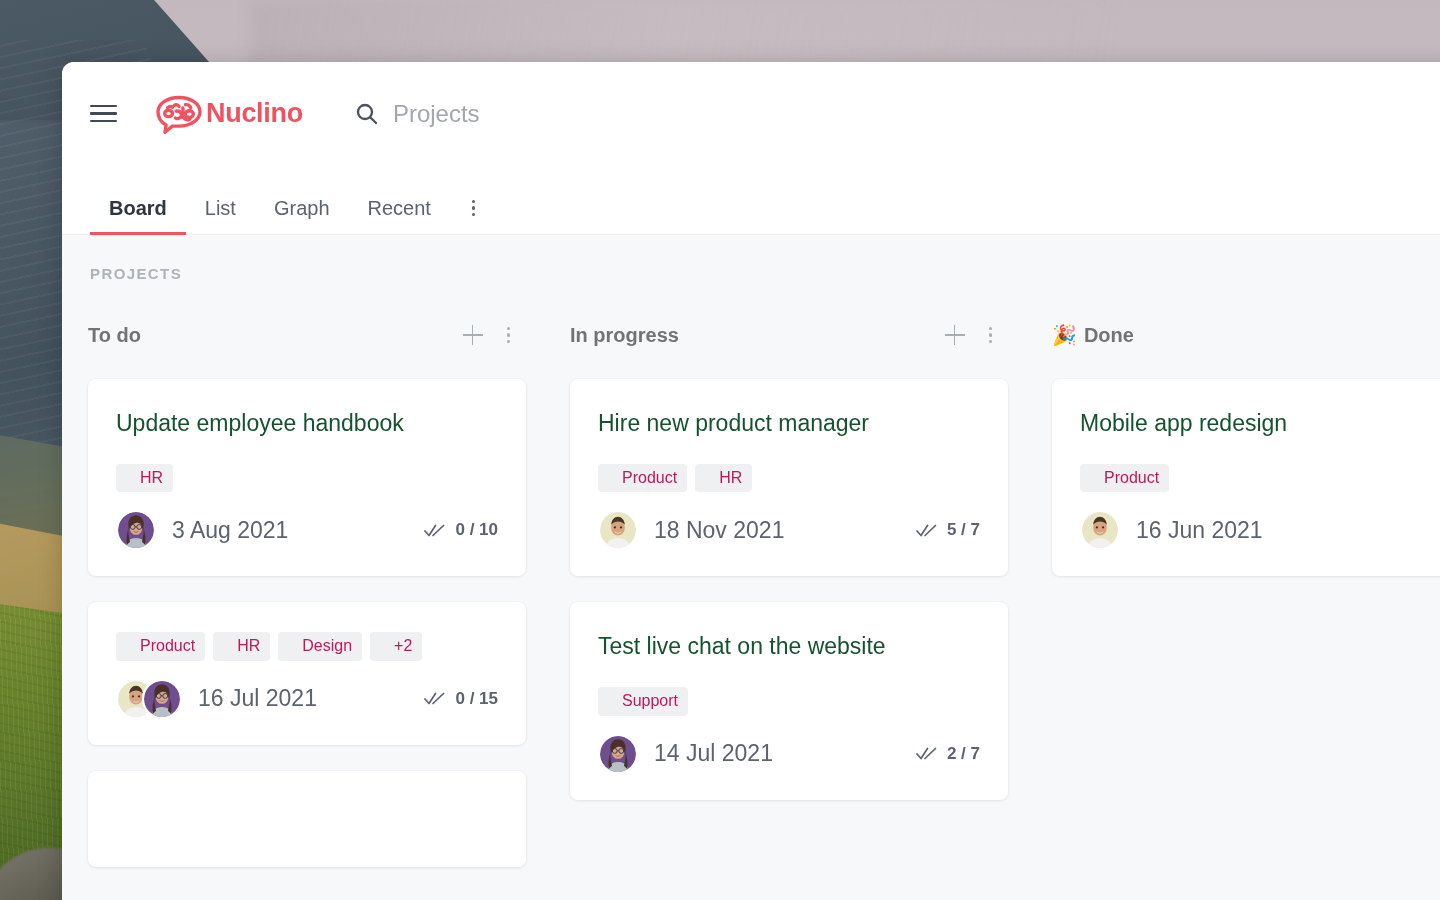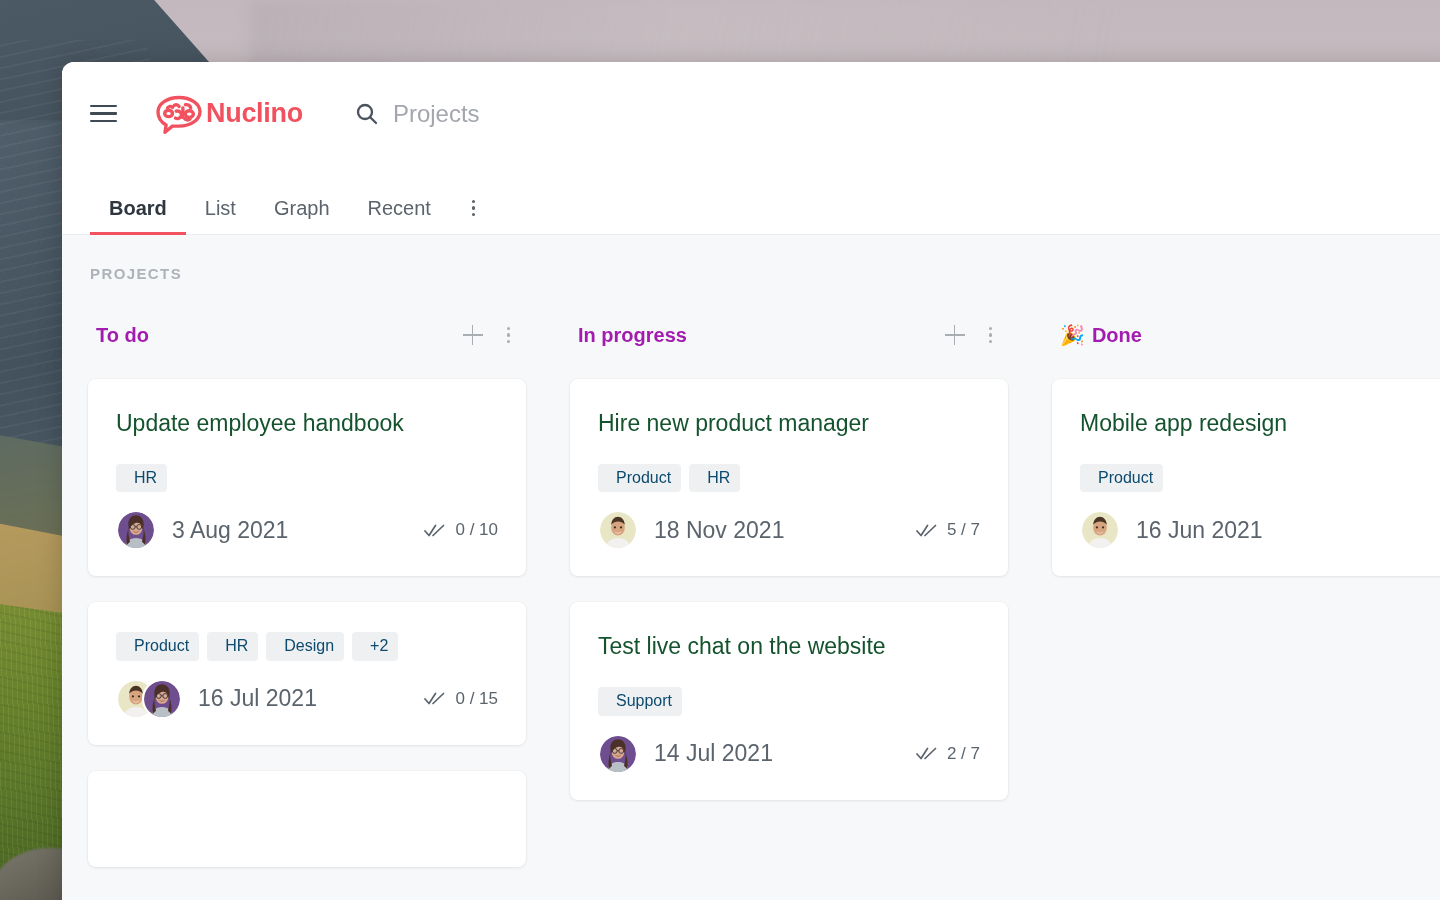--- a/index.html
+++ b/index.html
@@ -216,22 +216,22 @@
   .column { width: 438px; flex: none; }
   .column-head {
     display: flex; align-items: center;
     height: 30px;
     margin-bottom: 29px;
     padding: 0 16px 0 0;
   }
   .column-title {
     font-size: 20px;
     font-weight: bold;
-    color: #a21caf;
-    display: flex; align-items: center; gap: 7px; margin-left: 8px;
+    color: #737373;
+    display: flex; align-items: center; gap: 7px;
   }
   .column-emoji { font-size: 20px; line-height: 1; }
   .column-actions {
     margin-left: auto;
     display: flex; align-items: center; gap: 24px;
   }
   .icon-plus {
     width: 20px; height: 20px; position: relative; cursor: pointer;
   }
   .icon-plus::before, .icon-plus::after {
@@ -253,23 +253,23 @@
   .card-title {
     font-size: 23px;
     color: #14532d;
     font-weight: 400;
     line-height: 1.25;
     margin-bottom: 26px;
   }
   .tags { display: flex; gap: 8px; margin-bottom: 18px; flex-wrap: wrap; }
   .tag {
     background: #eef0f2;
-    color: #0c4a6e;
+    color: #be185d;
     font-size: 16px;
-    padding: 5px 10px 6px 18px;
+    padding: 5px 10px 6px 24px;
     border-radius: 4px;
     line-height: 1.1;
   }
   .card-foot {
     display: flex; align-items: center;
   }
   .avatars { display: flex; align-items: center; }
   .avatar {
     width: 40px; height: 40px; border-radius: 50%;
     overflow: hidden; flex: none;
@@ -277,21 +277,21 @@
     position: relative;
   }
   .avatar + .avatar { margin-left: -14px; }
   .avatar svg { display: block; width: 100%; height: 100%; }
   .card-date {
     font-size: 23px; color: #5b636c; margin-left: 16px;
   }
   .card-progress {
     margin-left: auto;
     display: flex; align-items: center; gap: 10px;
-    font-size: 17px; color: #5b636c;
+    font-size: 17px; color: #5b636c; font-weight: bold;
   }
   .check-icon { width: 21px; height: 15px; flex: none; }
   .card-empty { height: 96px; padding: 0; }
 </style>
 </head>
 <body>
 
 <div id="desktop">
   <div class="bg-sky"></div>
   <div class="bg-sky-haze"></div>

